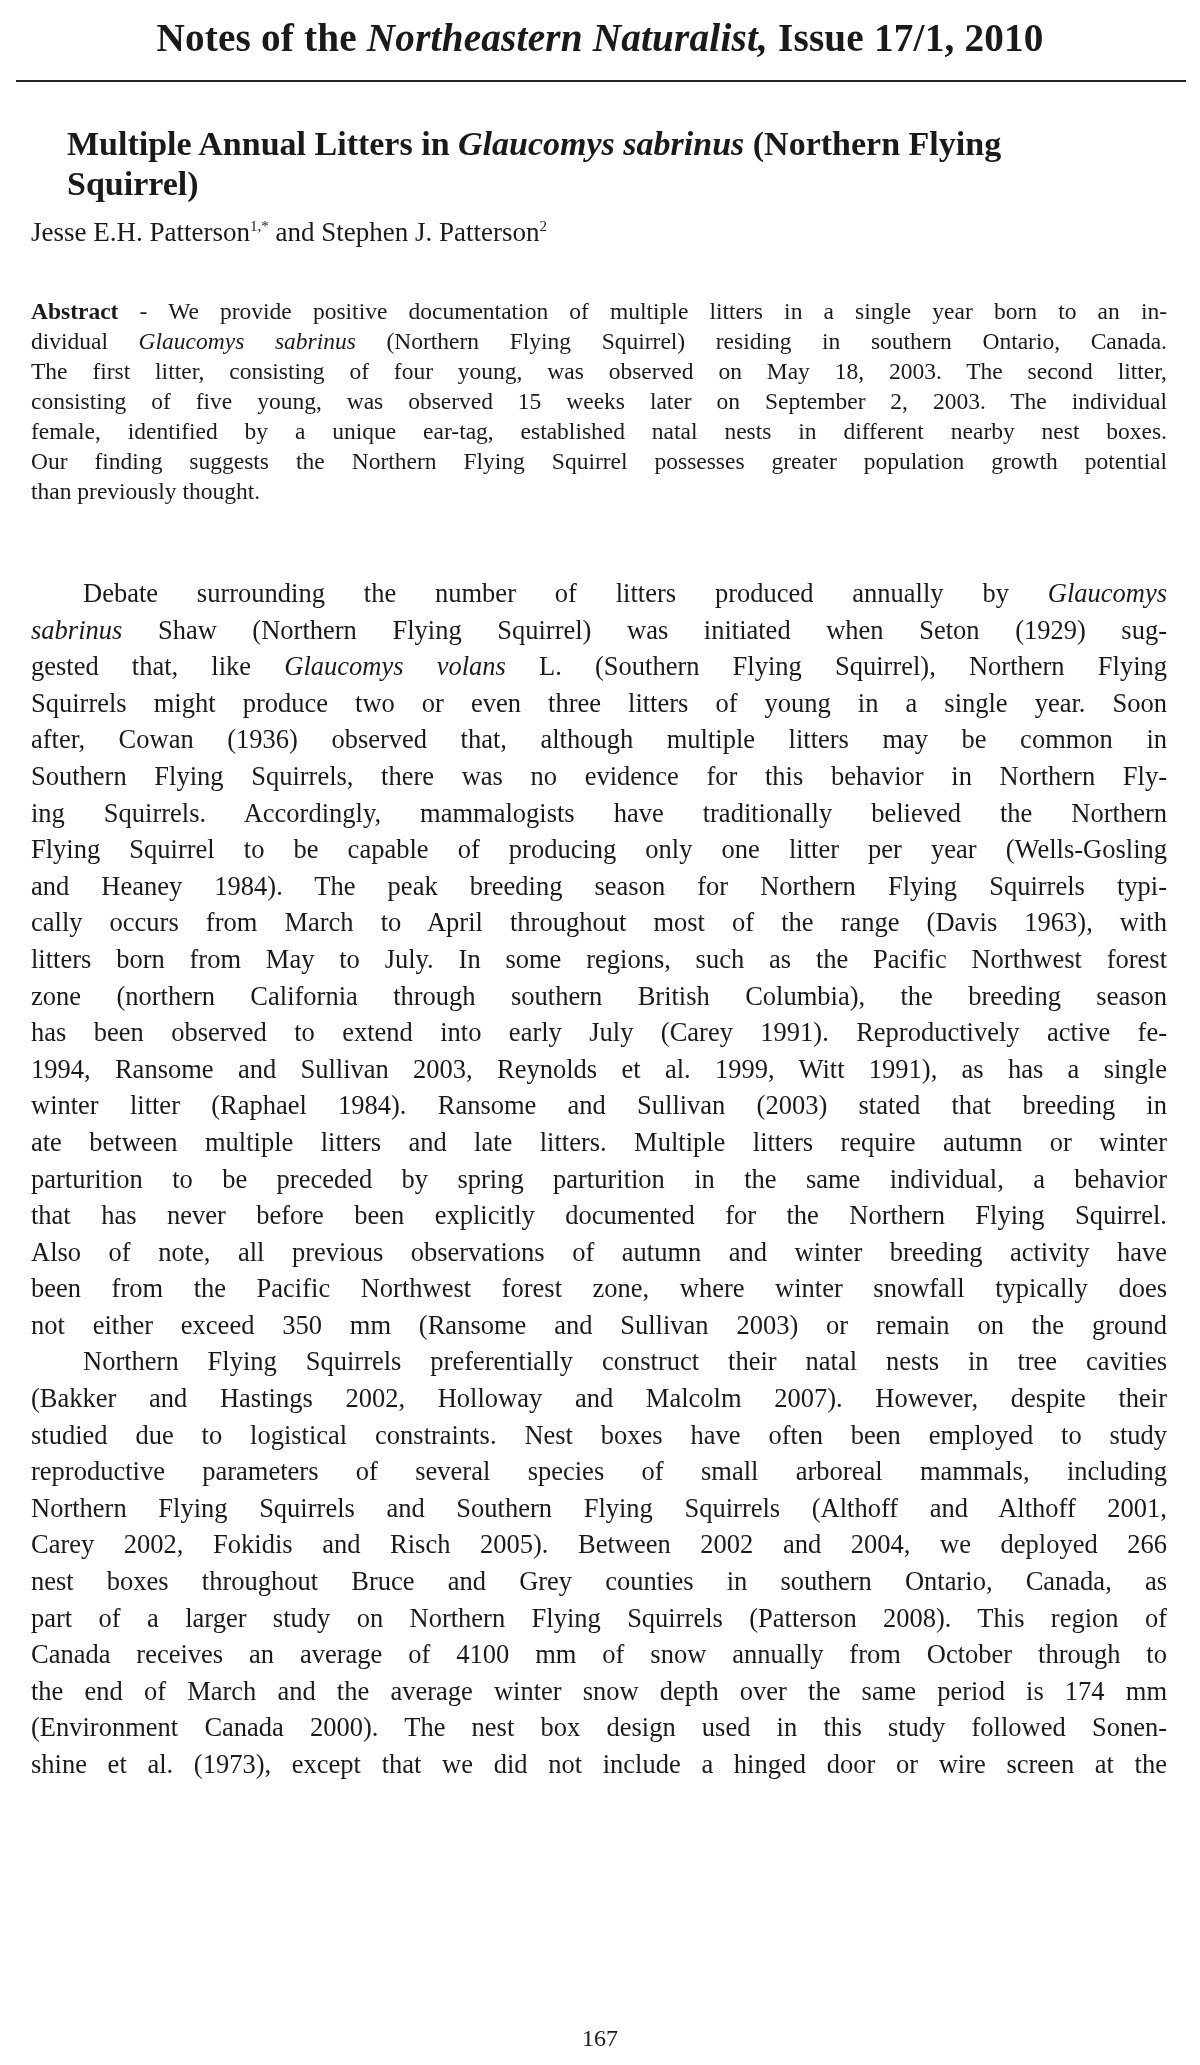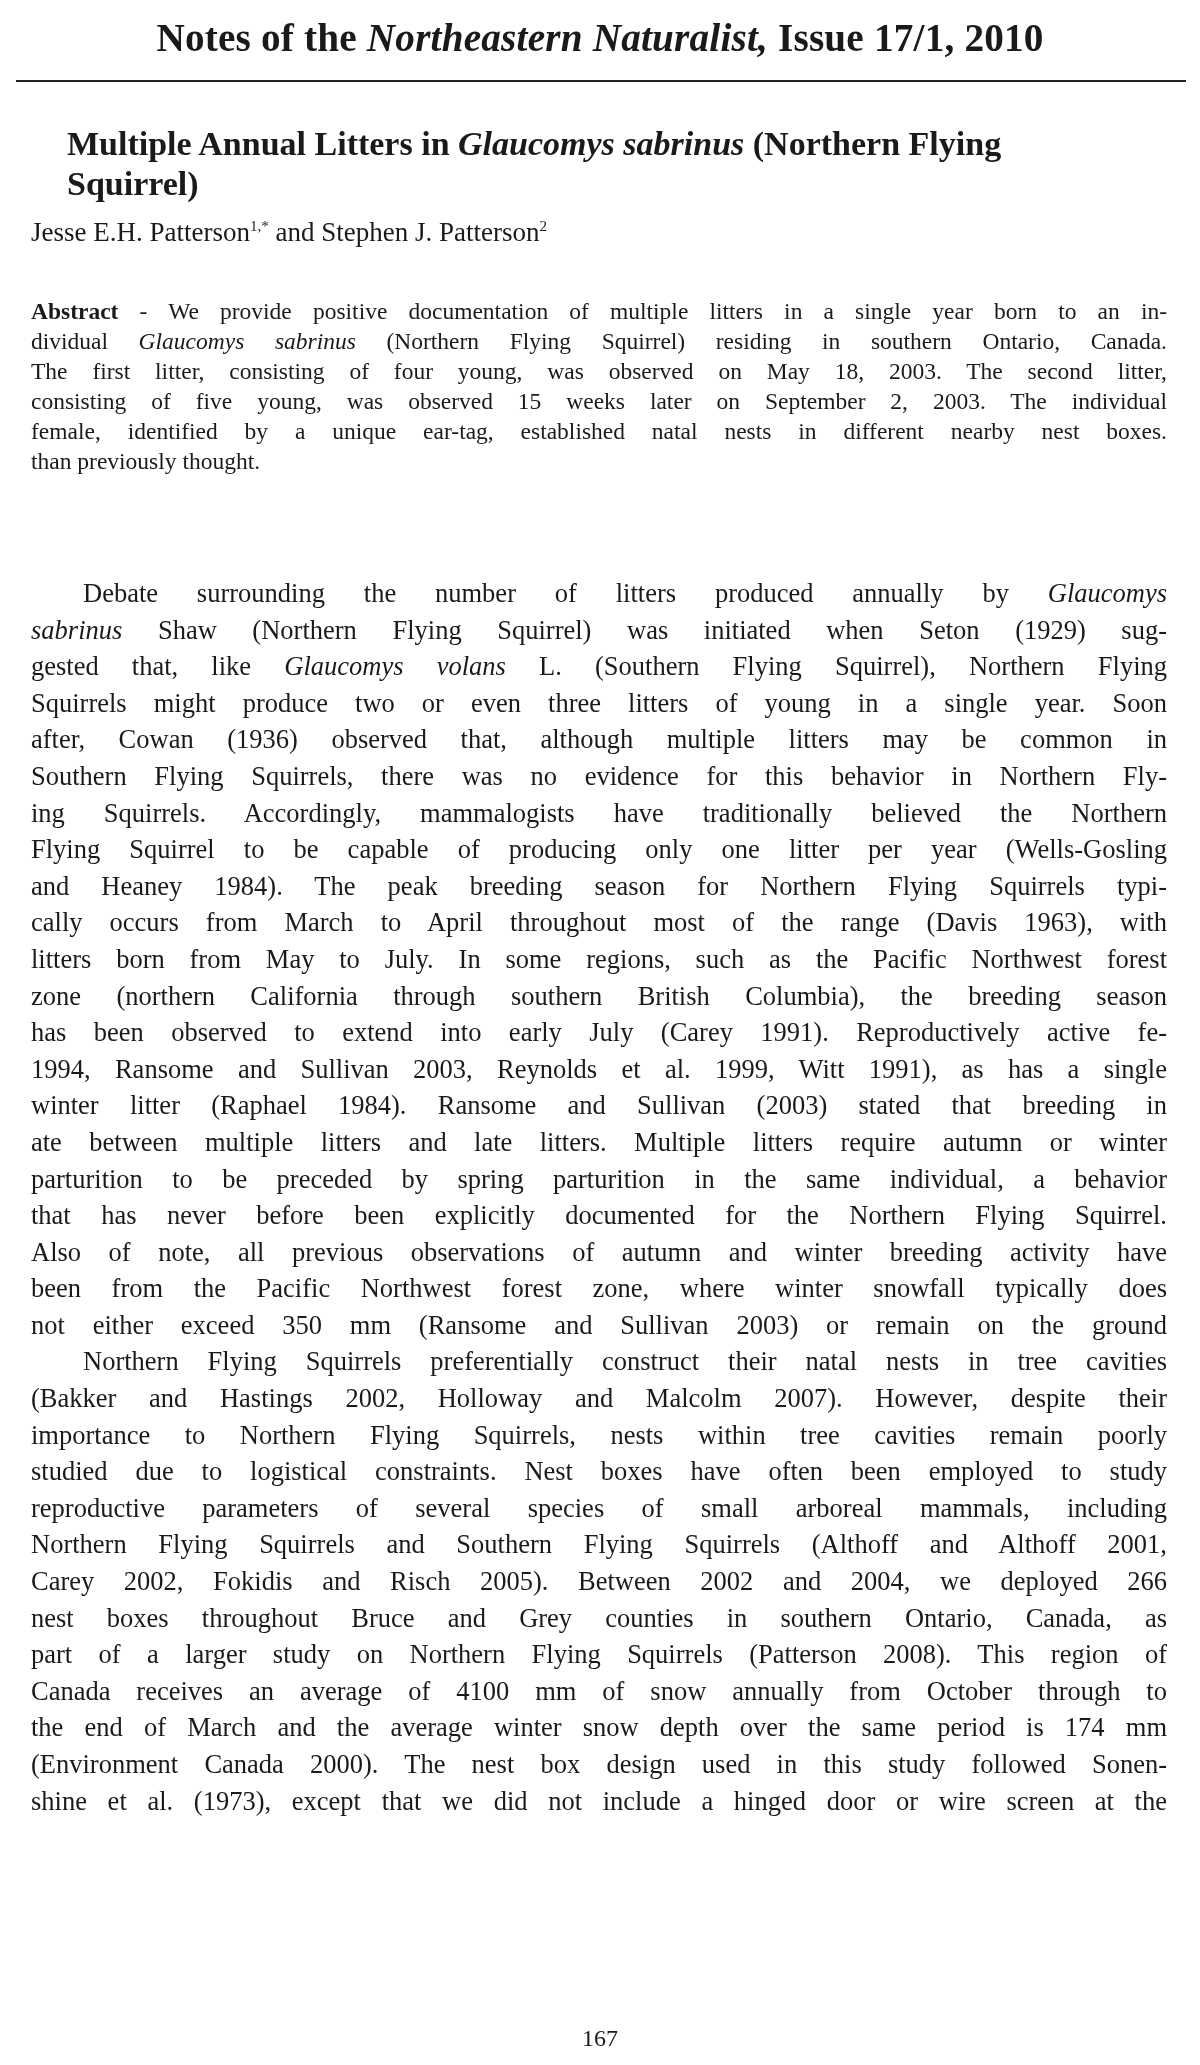--- a/index.html
+++ b/index.html
@@ -60,20 +60,21 @@
 <div class="authors">
   <span>Jesse E.H. Patterson</span><sup>1,*</sup><span> and Stephen J. Patterson</span><sup>2</sup>
 </div>
 
 <div class="abstract" id="abstract">
     <span class="line"><b>Abstract</b><span> - We provide positive documentation of multiple litters in a single year born to an in-</span></span>
     <span class="line"><span>dividual </span><i>Glaucomys sabrinus</i><span> (Northern Flying Squirrel) residing in southern Ontario, Canada.</span></span>
     <span class="line"><span>The first litter, consisting of four young, was observed on May 18, 2003. The second litter,</span></span>
     <span class="line"><span>consisting of five young, was observed 15 weeks later on September 2, 2003. The individual</span></span>
     <span class="line"><span>female, identified by a unique ear-tag, established natal nests in different nearby nest boxes.</span></span>
+    <span class="line"><span>Our finding suggests the Northern Flying Squirrel possesses greater population growth potential</span></span>
     <span class="line last"><span>than previously thought.</span></span>
   </div>
 
 <div class="body" id="body-text">
     <span class="line indent"><span>Debate surrounding the number of litters produced annually by </span><i>Glaucomys</i></span>
     <span class="line"><i>sabrinus</i><span> Shaw (Northern Flying Squirrel) was initiated when Seton (1929) sug-</span></span>
     <span class="line"><span>gested that, like </span><i>Glaucomys volans</i><span> L. (Southern Flying Squirrel), Northern Flying</span></span>
     <span class="line"><span>Squirrels might produce two or even three litters of young in a single year. Soon</span></span>
     <span class="line"><span>after, Cowan (1936) observed that, although multiple litters may be common in</span></span>
     <span class="line"><span>Southern Flying Squirrels, there was no evidence for this behavior in Northern Fly-</span></span>
@@ -87,21 +88,20 @@
     <span class="line"><span>1994, Ransome and Sullivan 2003, Reynolds et al. 1999, Witt 1991), as has a single</span></span>
     <span class="line"><span>winter litter (Raphael 1984). Ransome and Sullivan (2003) stated that breeding in</span></span>
     <span class="line"><span>ate between multiple litters and late litters. Multiple litters require autumn or winter</span></span>
     <span class="line"><span>parturition to be preceded by spring parturition in the same individual, a behavior</span></span>
     <span class="line"><span>that has never before been explicitly documented for the Northern Flying Squirrel.</span></span>
     <span class="line"><span>Also of note, all previous observations of autumn and winter breeding activity have</span></span>
     <span class="line"><span>been from the Pacific Northwest forest zone, where winter snowfall typically does</span></span>
     <span class="line"><span>not either exceed 350 mm (Ransome and Sullivan 2003) or remain on the ground</span></span>
     <span class="line indent"><span>Northern Flying Squirrels preferentially construct their natal nests in tree cavities</span></span>
     <span class="line"><span>(Bakker and Hastings 2002, Holloway and Malcolm 2007). However, despite their</span></span>
-    <span class="line"><span>importance to Northern Flying Squirrels, nests within tree cavities remain poorly</span></span>
     <span class="line"><span>studied due to logistical constraints. Nest boxes have often been employed to study</span></span>
     <span class="line"><span>reproductive parameters of several species of small arboreal mammals, including</span></span>
     <span class="line"><span>Northern Flying Squirrels and Southern Flying Squirrels (Althoff and Althoff 2001,</span></span>
     <span class="line"><span>Carey 2002, Fokidis and Risch 2005). Between 2002 and 2004, we deployed 266</span></span>
     <span class="line"><span>nest boxes throughout Bruce and Grey counties in southern Ontario, Canada, as</span></span>
     <span class="line"><span>part of a larger study on Northern Flying Squirrels (Patterson 2008). This region of</span></span>
     <span class="line"><span>Canada receives an average of 4100 mm of snow annually from October through to</span></span>
     <span class="line"><span>the end of March and the average winter snow depth over the same period is 174 mm</span></span>
     <span class="line"><span>(Environment Canada 2000). The nest box design used in this study followed Sonen-</span></span>
     <span class="line"><span>shine et al. (1973), except that we did not include a hinged door or wire screen at the</span></span>

